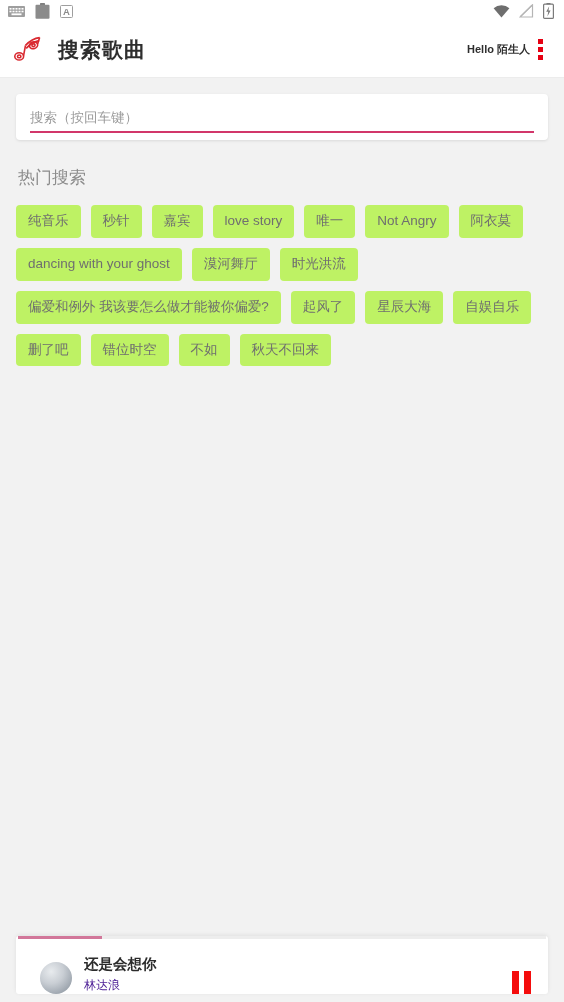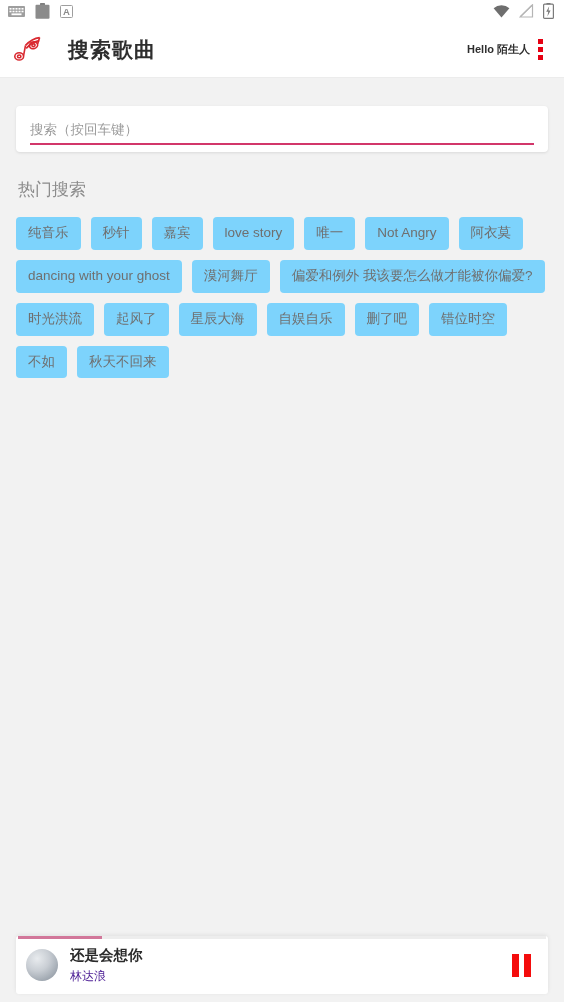--- a/index.html
+++ b/index.html
@@ -45,21 +45,21 @@
     height: 56px;
     background: #ffffff;
     display: flex;
     align-items: center;
     padding: 0 14px 0 12px;
     border-bottom: 1px solid #ececec;
   }
   .brand {
     display: flex;
     align-items: center;
-    gap: 22px;
+    gap: 12px;
     flex: 0 0 auto;
     justify-content: flex-end;
   }
   .logo-icon { width: 34px; height: 30px; display: block; }
   .app-title {
     font-size: 21px;
     font-weight: bold;
     color: #2e2e2e;
     letter-spacing: 1px;
     white-space: nowrap;
@@ -93,21 +93,21 @@
     position: absolute;
     top: 78px;
     left: 0;
     right: 0;
     bottom: 0;
     background: #f2f2f2;
     overflow: hidden;
   }
 
   .search-card {
-    margin: 28px 16px 0 16px;
+    margin: 16px 16px 0 16px;
     background: #ffffff;
     border-radius: 4px;
     box-shadow: 0 1px 3px rgba(0,0,0,0.10);
     padding: 14px 14px 0 14px;
     height: 46px;
   }
   .search-input {
     width: 100%;
     border: none;
     outline: none;
@@ -129,43 +129,43 @@
 
   .tag-area {
     margin: 16px 16px 0 16px;
     display: flex;
     flex-wrap: wrap;
     gap: 10px 10px;
     align-content: flex-start;
     max-width: 532px;
   }
   .tag {
-    background: #7dd3fc;
+    background: #bef264;
     border-radius: 4px;
     padding: 9px 12px;
     font-size: 13.5px;
     color: #6f6f6f;
     line-height: 1.1;
     white-space: nowrap;
     cursor: pointer;
   }
 
   
   .player-bar {
     position: absolute;
     left: 16px;
     right: 16px;
     bottom: 8px;
     height: 58px;
     background: #ffffff;
     border-radius: 3px;
     box-shadow: 0 -1px 4px rgba(0,0,0,0.08);
     display: flex;
-    align-items: center;
-    padding: 0 14px 0 10px;
+    align-items: flex-end;
+    padding: 0 14px 0 24px;
   }
   .progress-track {
     position: absolute;
     top: 0;
     left: 2px;
     right: 2px;
     height: 3px;
     background: #ededed;
   }
   .progress-fill {
@@ -317,22 +317,22 @@
   <div class="tag-area">
     <div class="tag">纯音乐</div>
     <div class="tag">秒针</div>
     <div class="tag">嘉宾</div>
     <div class="tag">love story</div>
     <div class="tag">唯一</div>
     <div class="tag">Not Angry</div>
     <div class="tag">阿衣莫</div>
     <div class="tag">dancing with your ghost</div>
     <div class="tag">漠河舞厅</div>
+    <div class="tag">时光洪流</div>
     <div class="tag">偏爱和例外 我该要怎么做才能被你偏爱?</div>
-    <div class="tag">时光洪流</div>
     <div class="tag">起风了</div>
     <div class="tag">星辰大海</div>
     <div class="tag">自娱自乐</div>
     <div class="tag">删了吧</div>
     <div class="tag">错位时空</div>
     <div class="tag">不如</div>
     <div class="tag">秋天不回来</div>
   </div>
 
 </div>

